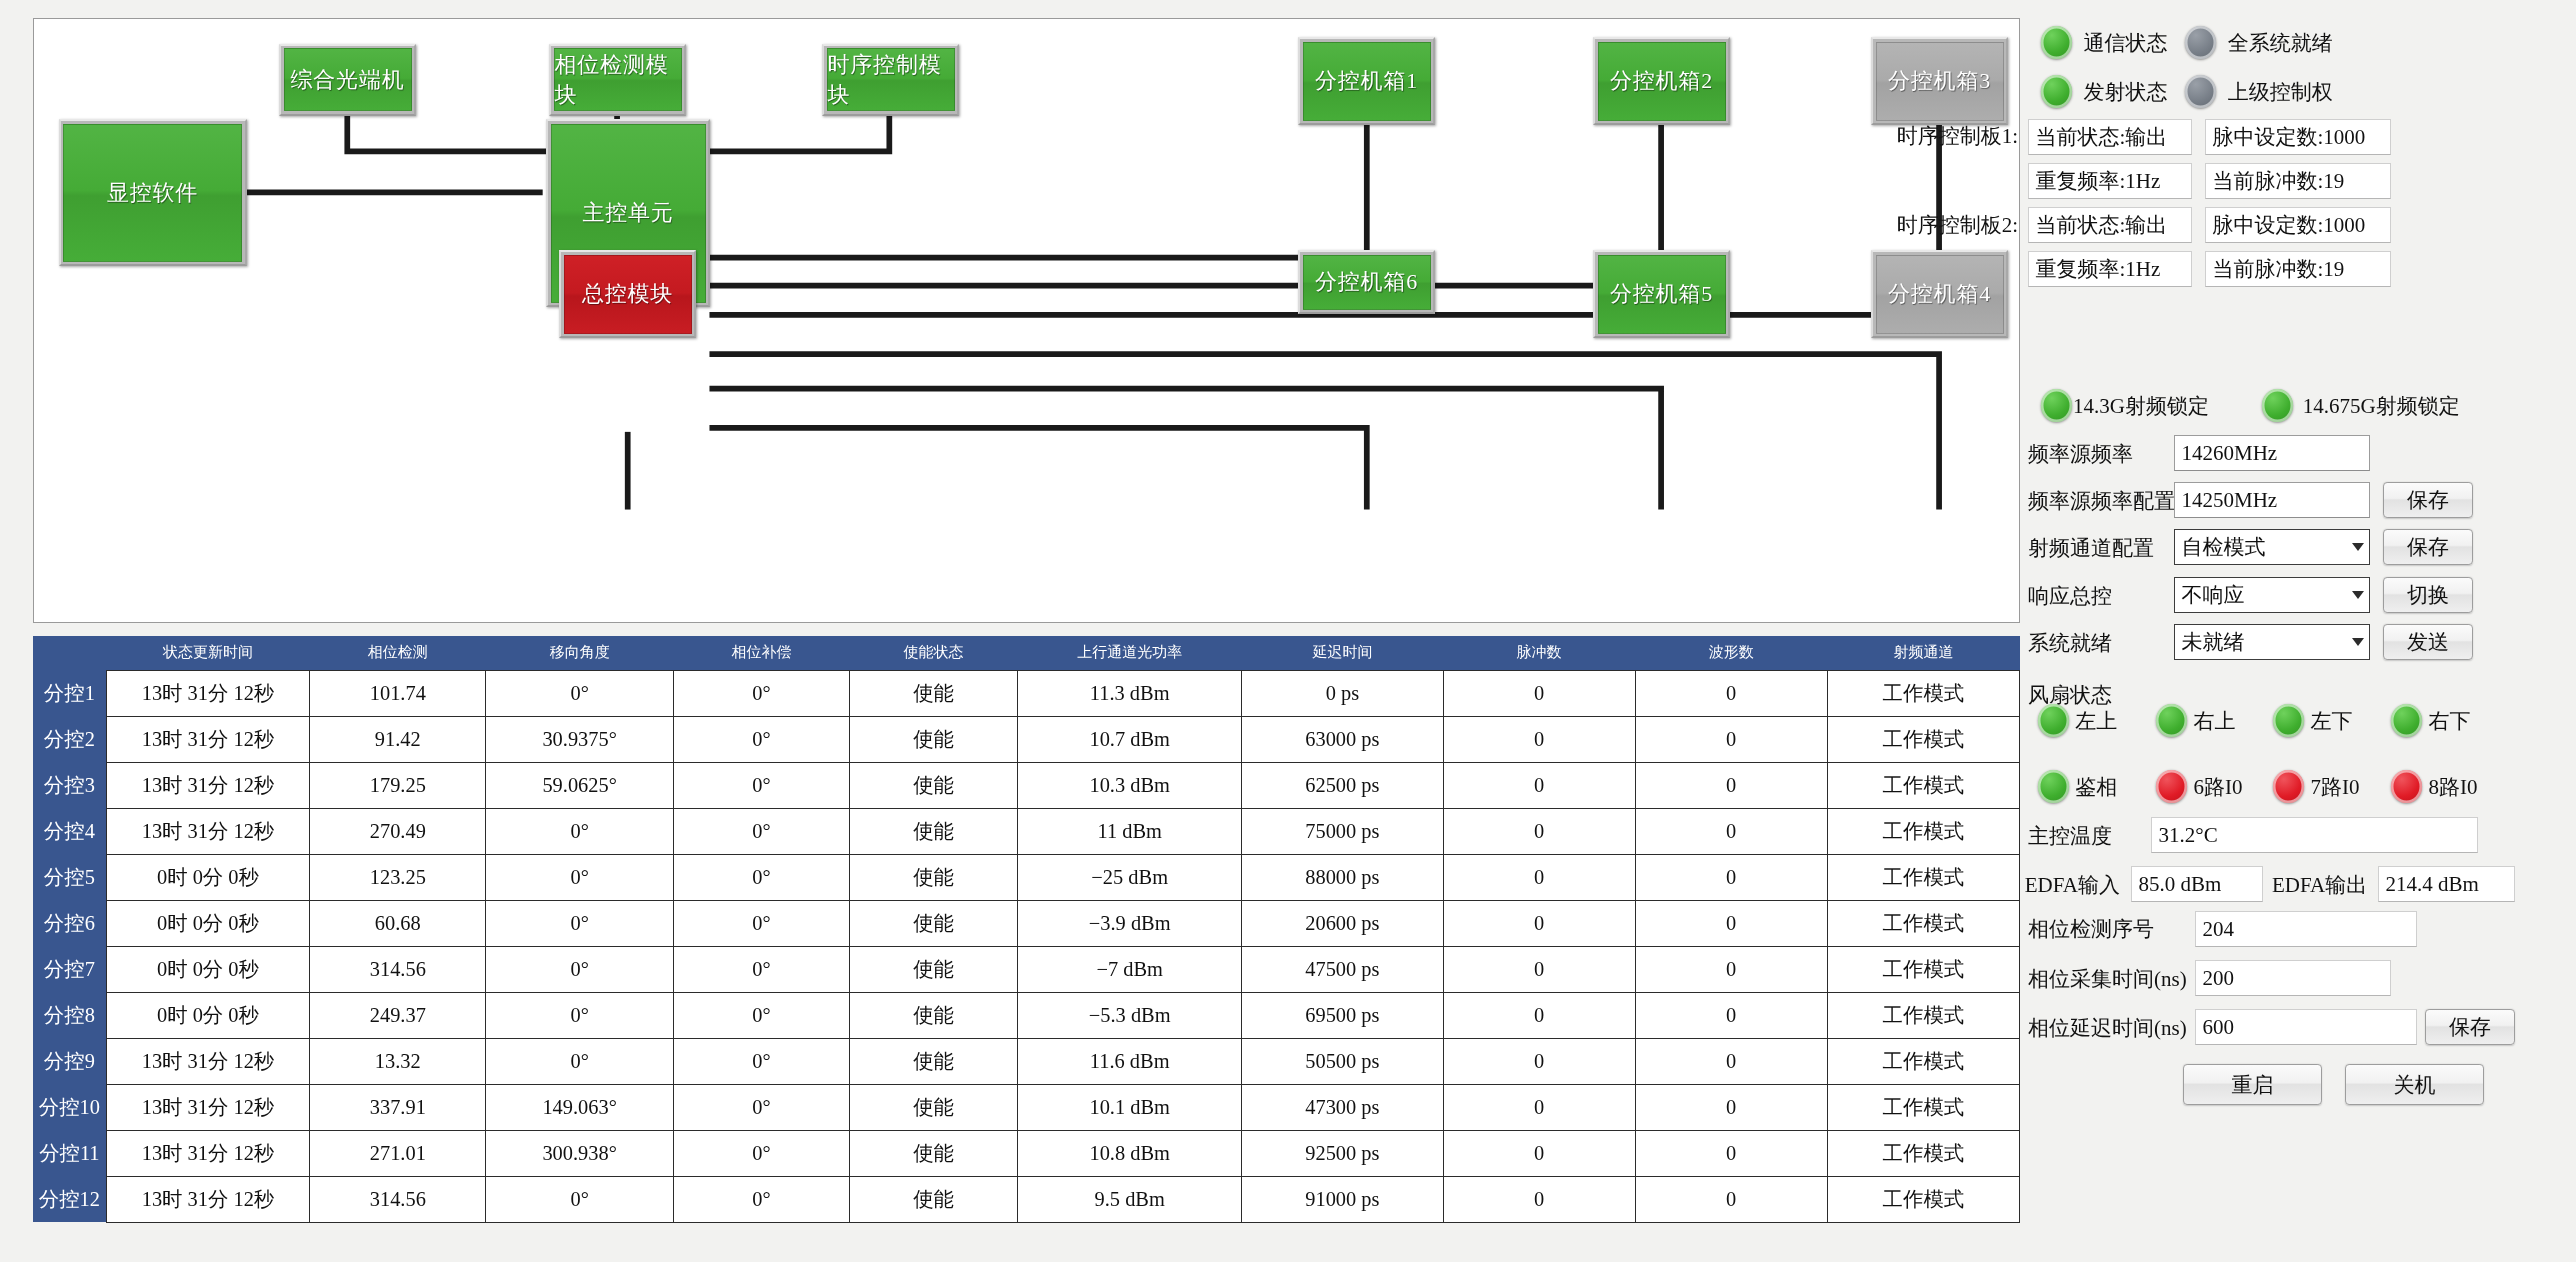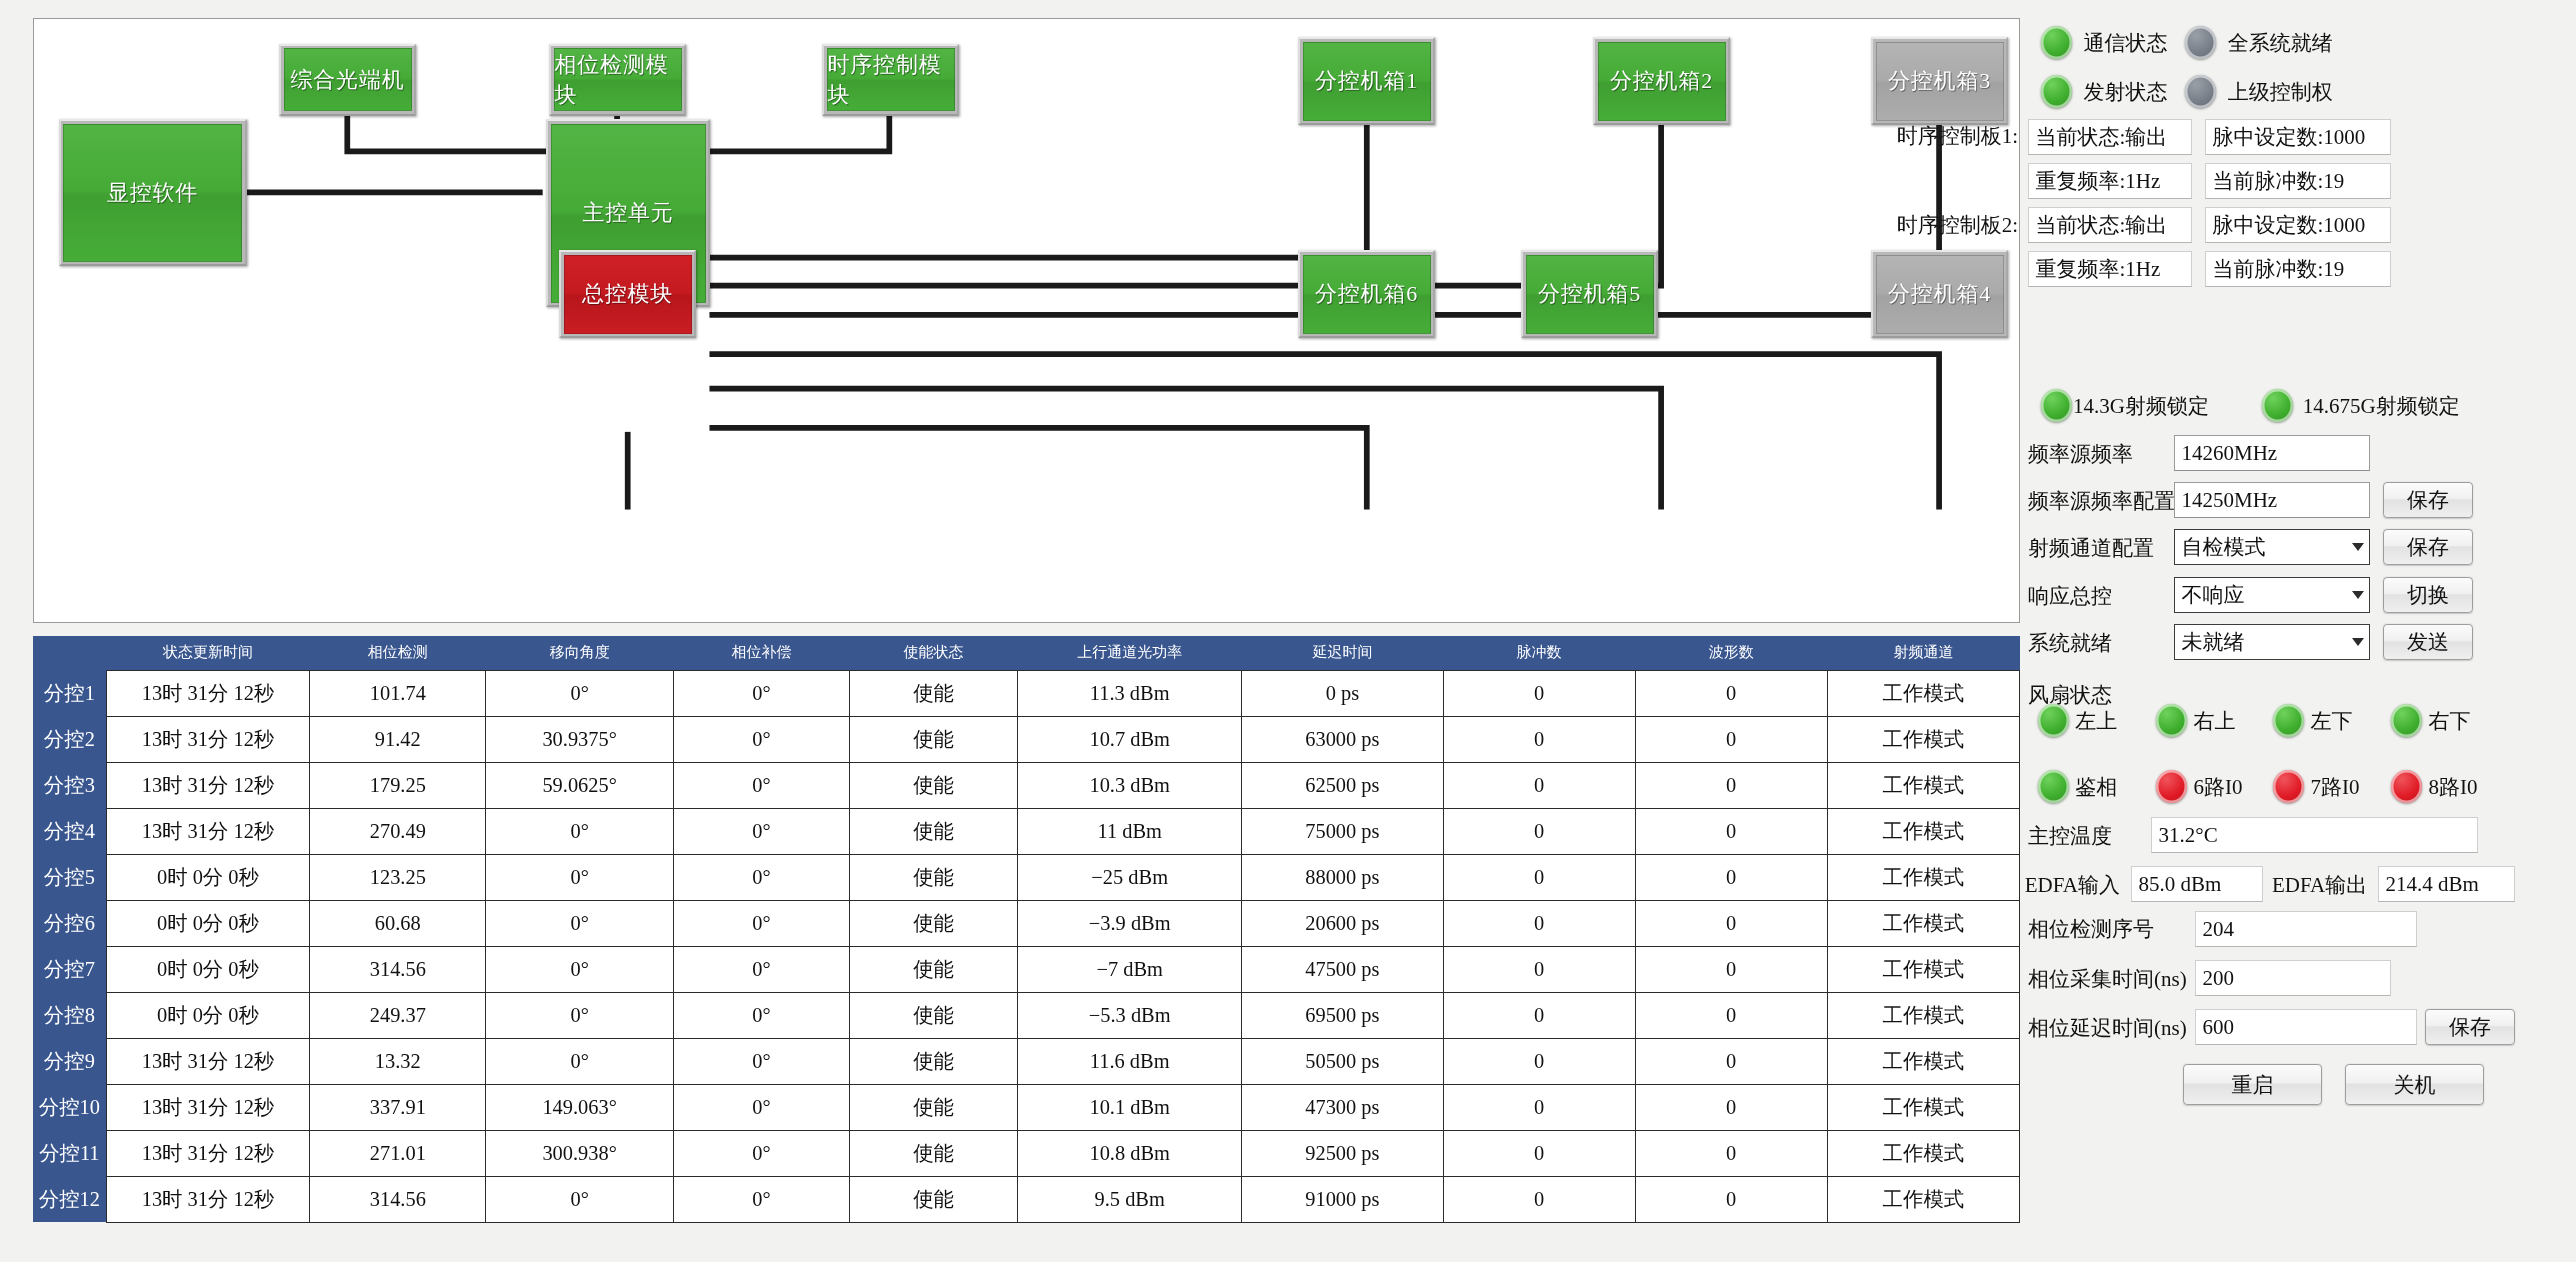--- a/index.html
+++ b/index.html
@@ -201,24 +201,24 @@
       <div class="node nd-green" style="left:24.5px; top:100px; width:188px; height:147px;">
         <div class="node-inner">显控软件</div>
       </div>
       <div class="node nd-green" style="left:512px; top:100px; width:164px; height:188px;">
         <div class="node-inner">主控单元</div>
       </div>
 
       <div class="node nd-red" style="left:525px; top:231px; width:137px; height:88px;">
         <div class="node-inner">总控模块</div>
       </div>
-      <div class="node nd-green" style="left:1264px; top:231px; width:137px; height:88px;">
+      <div class="node nd-green" style="left:1264px; top:231px; width:137px; height:64px;">
         <div class="node-inner">分控机箱6</div>
       </div>
-      <div class="node nd-green" style="left:1487px; top:231px; width:137px; height:88px;">
+      <div class="node nd-green" style="left:1559px; top:231px; width:137px; height:88px;">
         <div class="node-inner">分控机箱5</div>
       </div>
       <div class="node nd-gray" style="left:1837px; top:231px; width:137px; height:88px;">
         <div class="node-inner">分控机箱4</div>
       </div>
     </div>
 
     <div id="table-wrap">
       <table class="grid">
         <colgroup>

